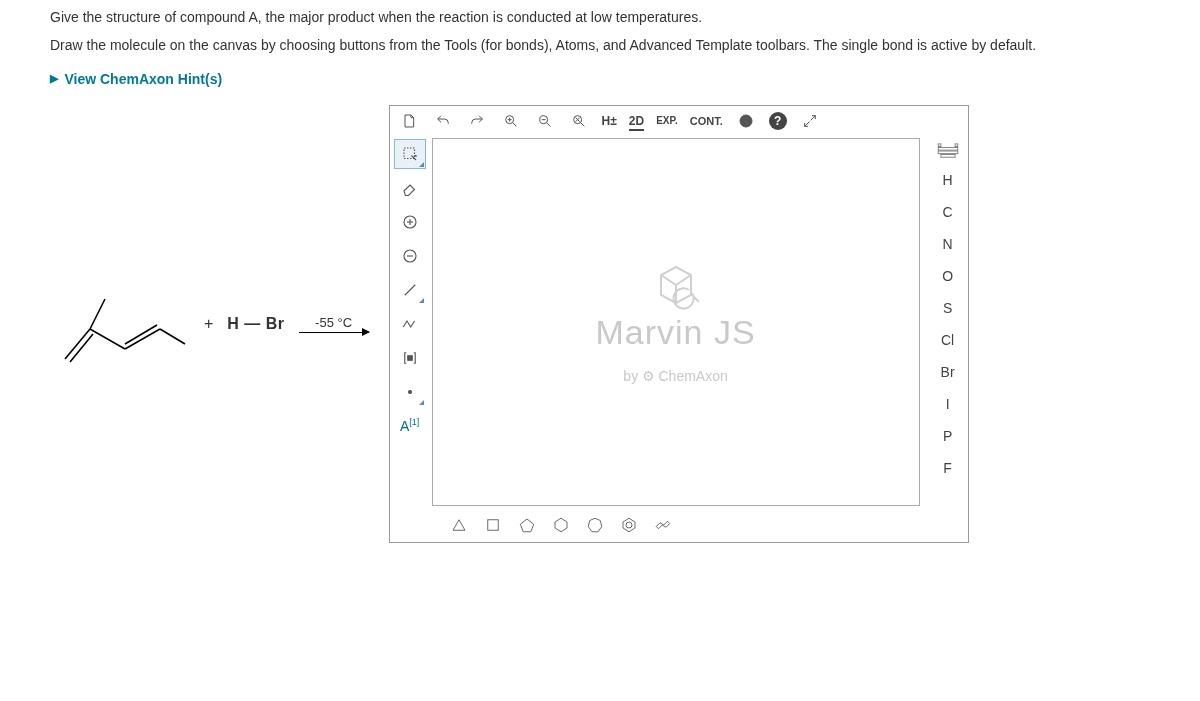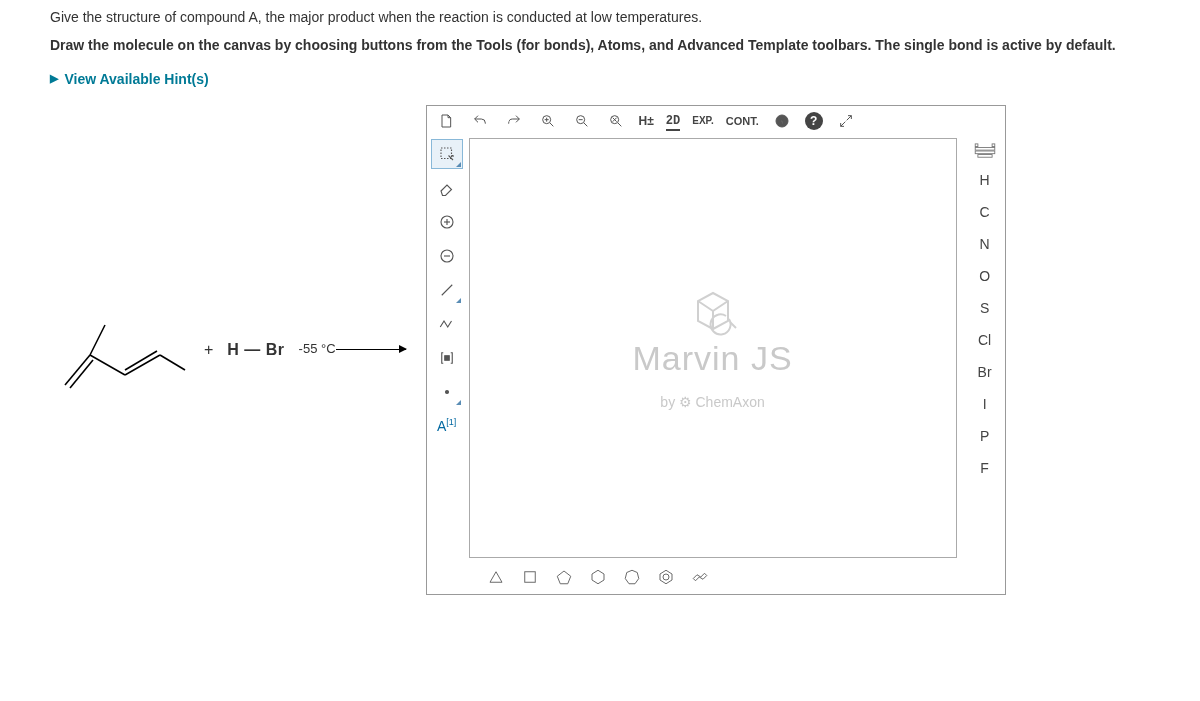--- a/index.html
+++ b/index.html
@@ -1,65 +1,65 @@
 <!DOCTYPE html>
 <html><head>
 <meta charset="utf-8">
 <style>
   * { margin: 0; padding: 0; box-sizing: border-box; }
   body { font-family: Arial, Helvetica, sans-serif; font-size: 14px; color: #333; background: #fff; width: 1200px; }
   .container { padding: 8px 24px 0 50px; }
   .question-text { margin-bottom: 8px; line-height: 1.4; }
-  .instruction { font-weight: bold; margin-bottom: 14px; line-height: 1.4; }
+  .instruction { font-weight: normal; margin-bottom: 14px; line-height: 1.4; }
   .hints { color: #007A96; font-weight: bold; cursor: pointer; margin-bottom: 18px; display: inline-flex; align-items: center; gap: 6px; }
   .hints .tri { font-size: 11px; }
   .main-row { display: flex; align-items: center; gap: 20px; }
   .reaction { display: flex; align-items: center; gap: 14px; }
   .mol-svg { width: 140px; height: 110px; }
   .plus { font-size: 16px; }
   .hbr { font-family: Arial; font-size: 16px; letter-spacing: 0.5px; font-weight: bold; }
-  .arrow-group { display: flex; flex-direction: row; align-items: center; }
+  .arrow-group { display: flex; flex-direction: column; align-items: center; }
   .temp { font-size: 13px; margin-bottom: 2px; }
   .arrow-line { width: 70px; height: 1px; background: #000; position: relative; }
   .arrow-line::after { content: ""; position: absolute; right: -1px; top: -4px; border-left: 8px solid #000; border-top: 4.5px solid transparent; border-bottom: 4.5px solid transparent; }
   .editor { border: 1px solid #999; background: #fff; display: flex; flex-direction: column; width: 580px; position: relative; }
   .top-toolbar { display: flex; align-items: center; padding: 4px 8px; gap: 12px; border-bottom: 0; }
   .tb-btn { width: 22px; height: 22px; display: inline-flex; align-items: center; justify-content: center; color: #555; font-size: 14px; cursor: pointer; }
   .tb-btn svg { width: 16px; height: 16px; stroke: #555; fill: none; stroke-width: 1.5; }
   .tb-text { font-size: 12px; font-weight: bold; color: #444; cursor: pointer; }
   .help-circle { width: 18px; height: 18px; border-radius: 50%; background: #444; color: #fff; display: inline-flex; align-items: center; justify-content: center; font-size: 12px; font-weight: bold; }
   .editor-body { display: flex; }
   .left-toolbar { width: 40px; display: flex; flex-direction: column; align-items: center; padding: 4px 0; gap: 6px; }
   .left-toolbar .tool { width: 30px; height: 28px; display: flex; align-items: center; justify-content: center; cursor: pointer; position: relative; color: #555; }
   .left-toolbar .tool.selected { outline: 1px solid #88b8d8; background: #e8f1f8; }
   .left-toolbar .tool svg { width: 18px; height: 18px; stroke: #555; fill: none; stroke-width: 1.5; }
   .left-toolbar .tool .corner { position: absolute; right: 1px; bottom: 1px; width: 0; height: 0; border-right: 5px solid #5a8db5; border-top: 5px solid transparent; }
   .right-rail { width: 40px; display: flex; flex-direction: column; align-items: center; padding: 6px 0; gap: 8px; margin-left: 6px; }
   .right-rail .periodic { width: 24px; height: 18px; display:flex; align-items:center; justify-content:center; cursor:pointer; }
   .right-rail .atom { width: 28px; height: 24px; display: flex; align-items: center; justify-content: center; font-size: 14px; color: #444; cursor: pointer; }
-  .canvas-area { flex: 1; border: 1px solid #aaa; margin: 2px; height: 420px; display: flex; flex-direction: column; align-items: center; justify-content: center; position: relative; }
+  .canvas-area { flex: 1; border: 1px solid #aaa; margin: 2px; height: 368px; display: flex; flex-direction: column; align-items: center; justify-content: center; position: relative; }
   .marvin-logo { text-align: center; color: #c9c9c9; user-select: none; }
   .marvin-logo .mjs { font-size: 34px; font-weight: 300; letter-spacing: 1px; }
   .marvin-logo .by { font-size: 14px; margin-top: 16px; }
   .marvin-logo svg { width: 70px; height: 50px; stroke: #d0d0d0; fill: none; stroke-width: 2; }
   .bottom-toolbar { display: flex; gap: 12px; padding: 6px 12px; align-items: center; }
   .bottom-toolbar .shape { width: 22px; height: 22px; display: flex; align-items: center; justify-content: center; cursor: pointer; }
   .bottom-toolbar svg { width: 18px; height: 18px; stroke: #666; fill: none; stroke-width: 1.3; }
   .sup { font-size: 9px; vertical-align: super; }
   .a1 { font-size: 14px; color: #0369a1; }
 </style>
 </head>
 <body>
 
 <div class="container">
   <div class="question-text">Give the structure of compound A, the major product when the reaction is conducted at low temperatures.</div>
   <div class="instruction">Draw the molecule on the canvas by choosing buttons from the Tools (for bonds), Atoms, and Advanced Template toolbars. The single bond is active by default.</div>
   <div class="hints">
     <span class="tri">▶</span>
-    <span>View Available Hint(s)</span>
+    <span>View ChemAxon Hint(s)</span>
   </div>
 
   <div class="main-row">
     <div class="reaction">
       <svg class="mol-svg" viewBox="0 0 140 110">
         <g stroke="#000" stroke-width="1.6" fill="none">
           <line x1="15" y1="90" x2="40" y2="60"></line>
           <line x1="20" y1="93" x2="43" y2="65"></line>
           <line x1="40" y1="60" x2="75" y2="80"></line>
           <line x1="75" y1="80" x2="110" y2="60"></line>
@@ -113,21 +113,21 @@
           </span>
         <span class="tb-btn">
             <svg viewBox="0 0 24 24">
               <circle cx="10" cy="10" r="6"></circle>
               <line x1="15" y1="15" x2="20" y2="20"></line>
               <line x1="7" y1="7" x2="13" y2="13"></line>
               <line x1="13" y1="7" x2="7" y2="13"></line>
             </svg>
           </span>
         <span class="tb-text">H±</span>
-        <span class="tb-text"><span style="border-bottom:2px solid #444; padding-bottom:1px;font-family:Liberation Mono, monospace;">2D</span></span>
+        <span class="tb-text"><span style="border-bottom:2px solid #444; padding-bottom:1px;">2D</span></span>
         <span class="tb-text" style="font-size:10px">EXP.</span>
         <span class="tb-text" style="font-size:11px">CONT.</span>
         <span class="tb-btn">
             <svg viewBox="0 0 24 24">
               <circle cx="12" cy="12" r="9" fill="#555"></circle>
               <text x="12" y="17" text-anchor="middle" fill="#fff" font-size="13" font-family="serif" font-style="italic">i</text>
             </svg>
           </span>
         <span class="help-circle">?</span>
         <span class="tb-btn">

